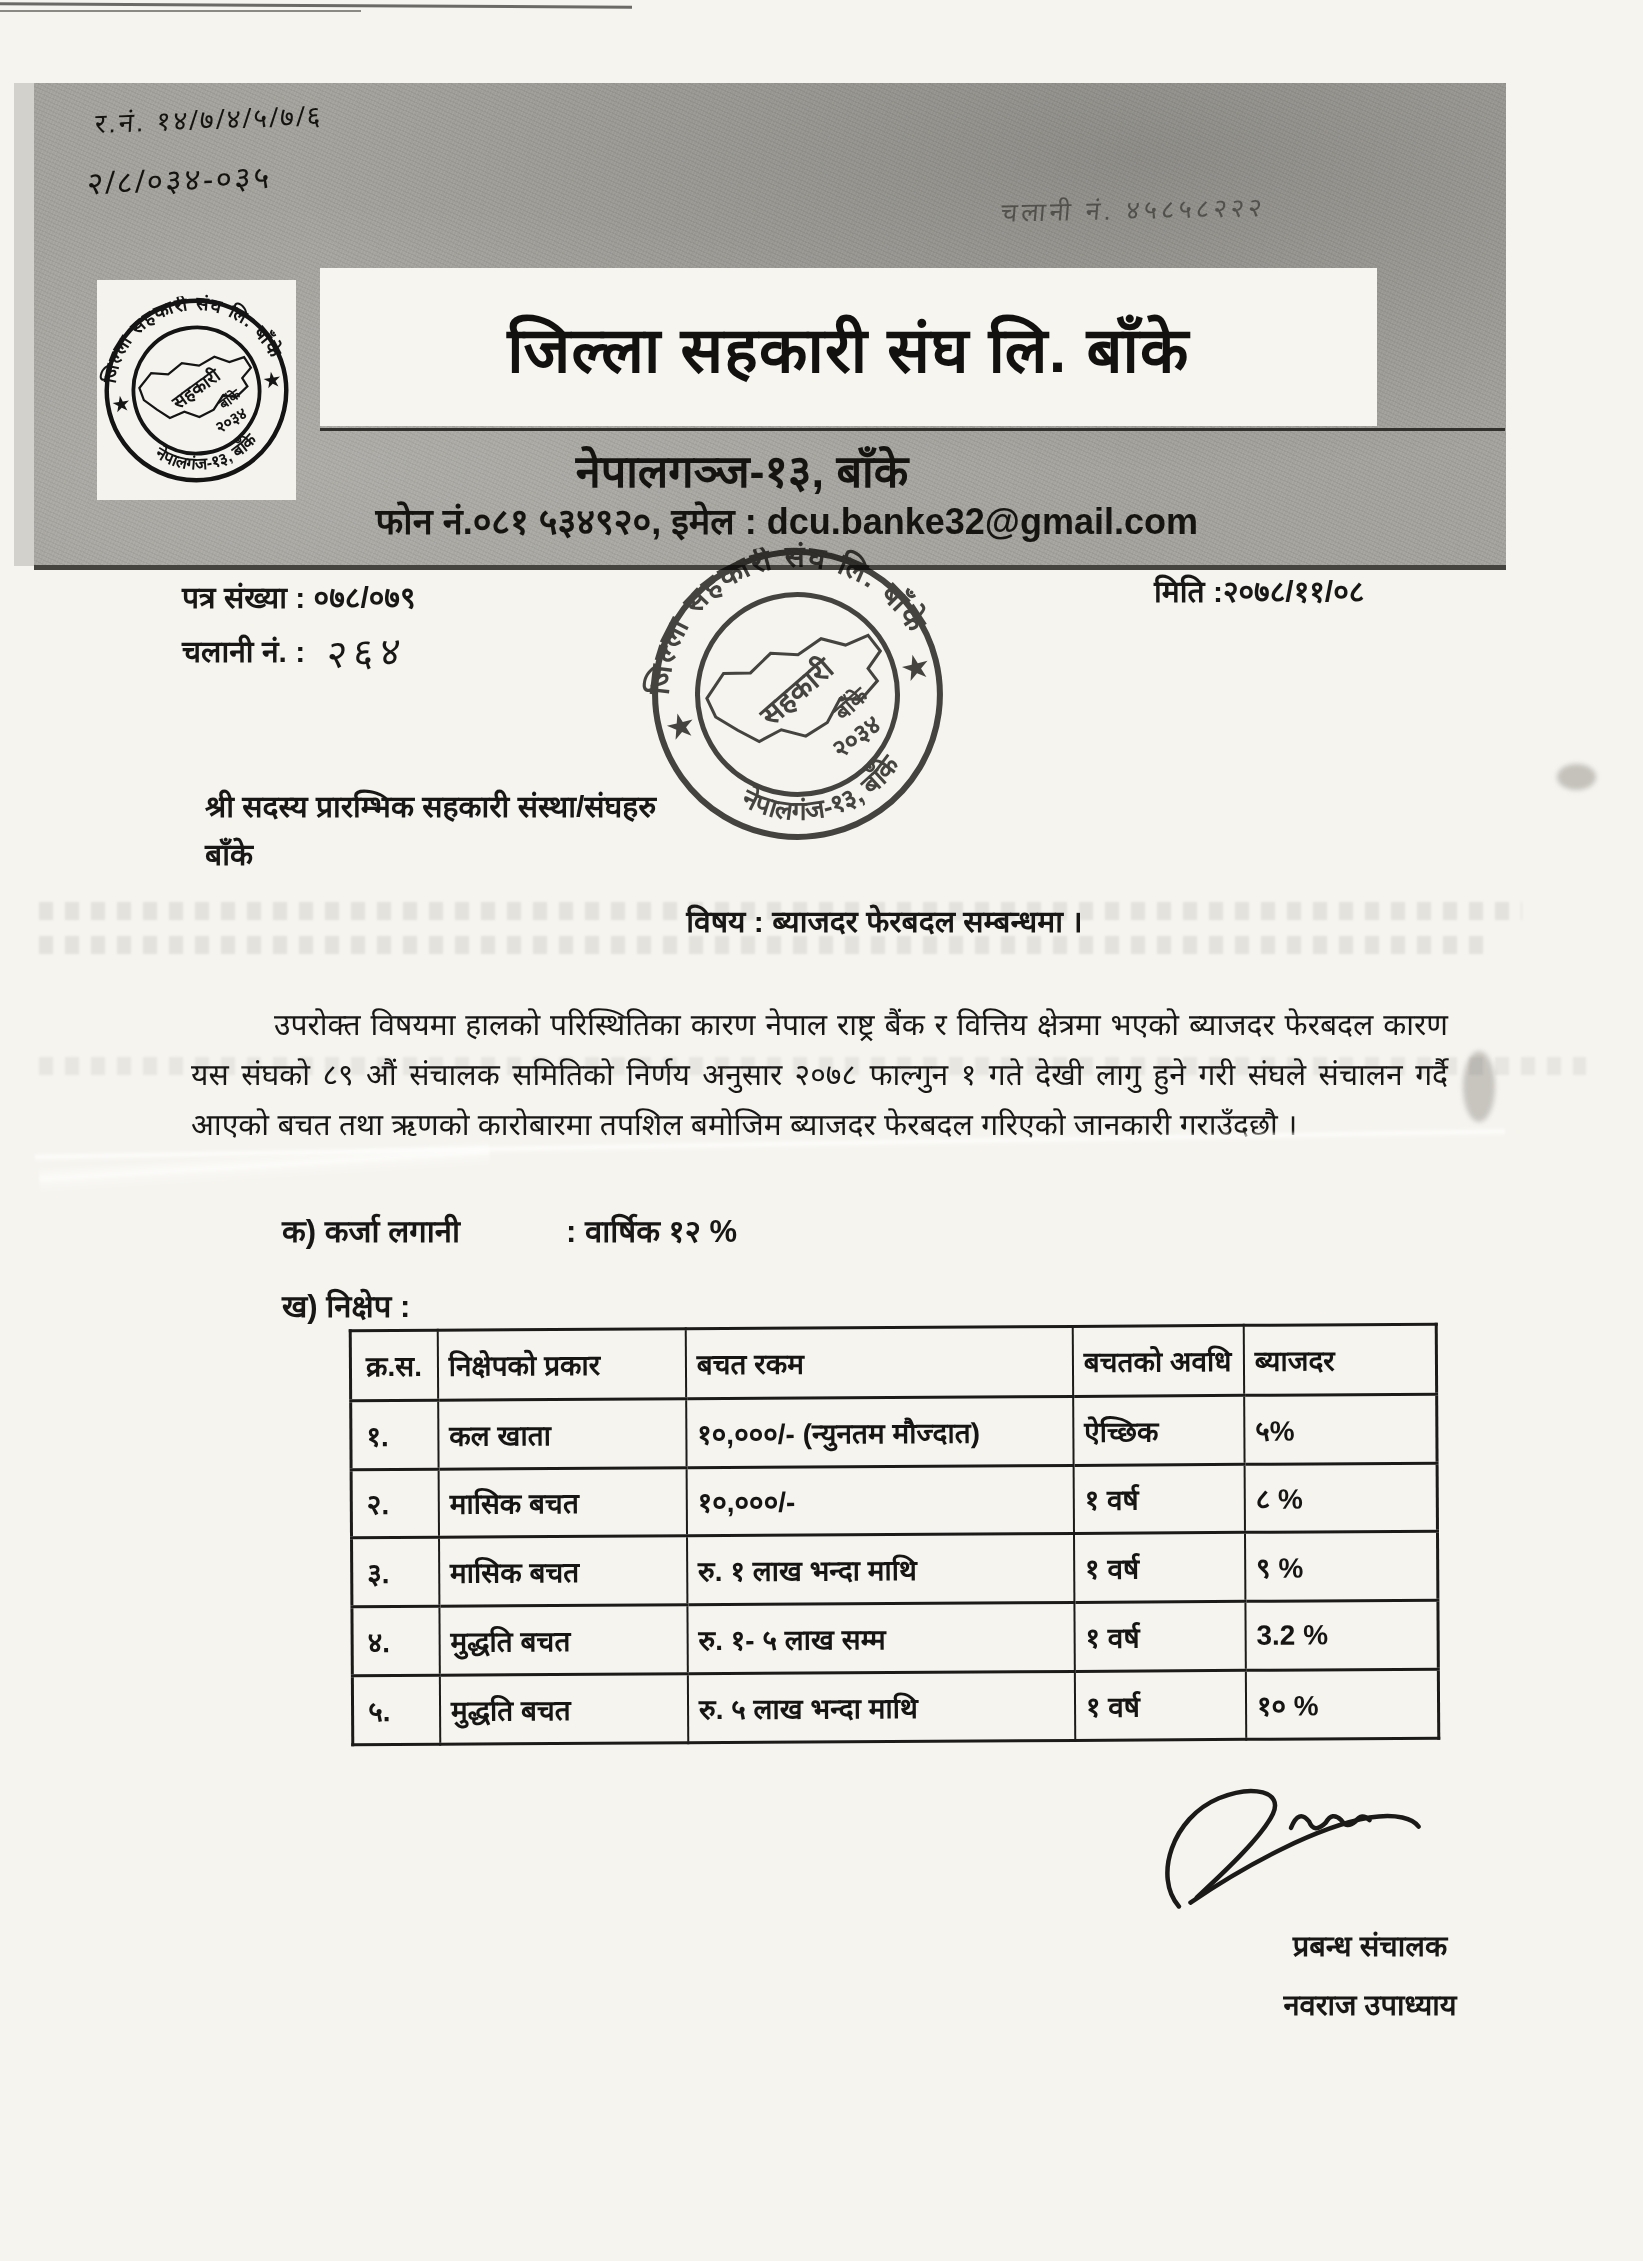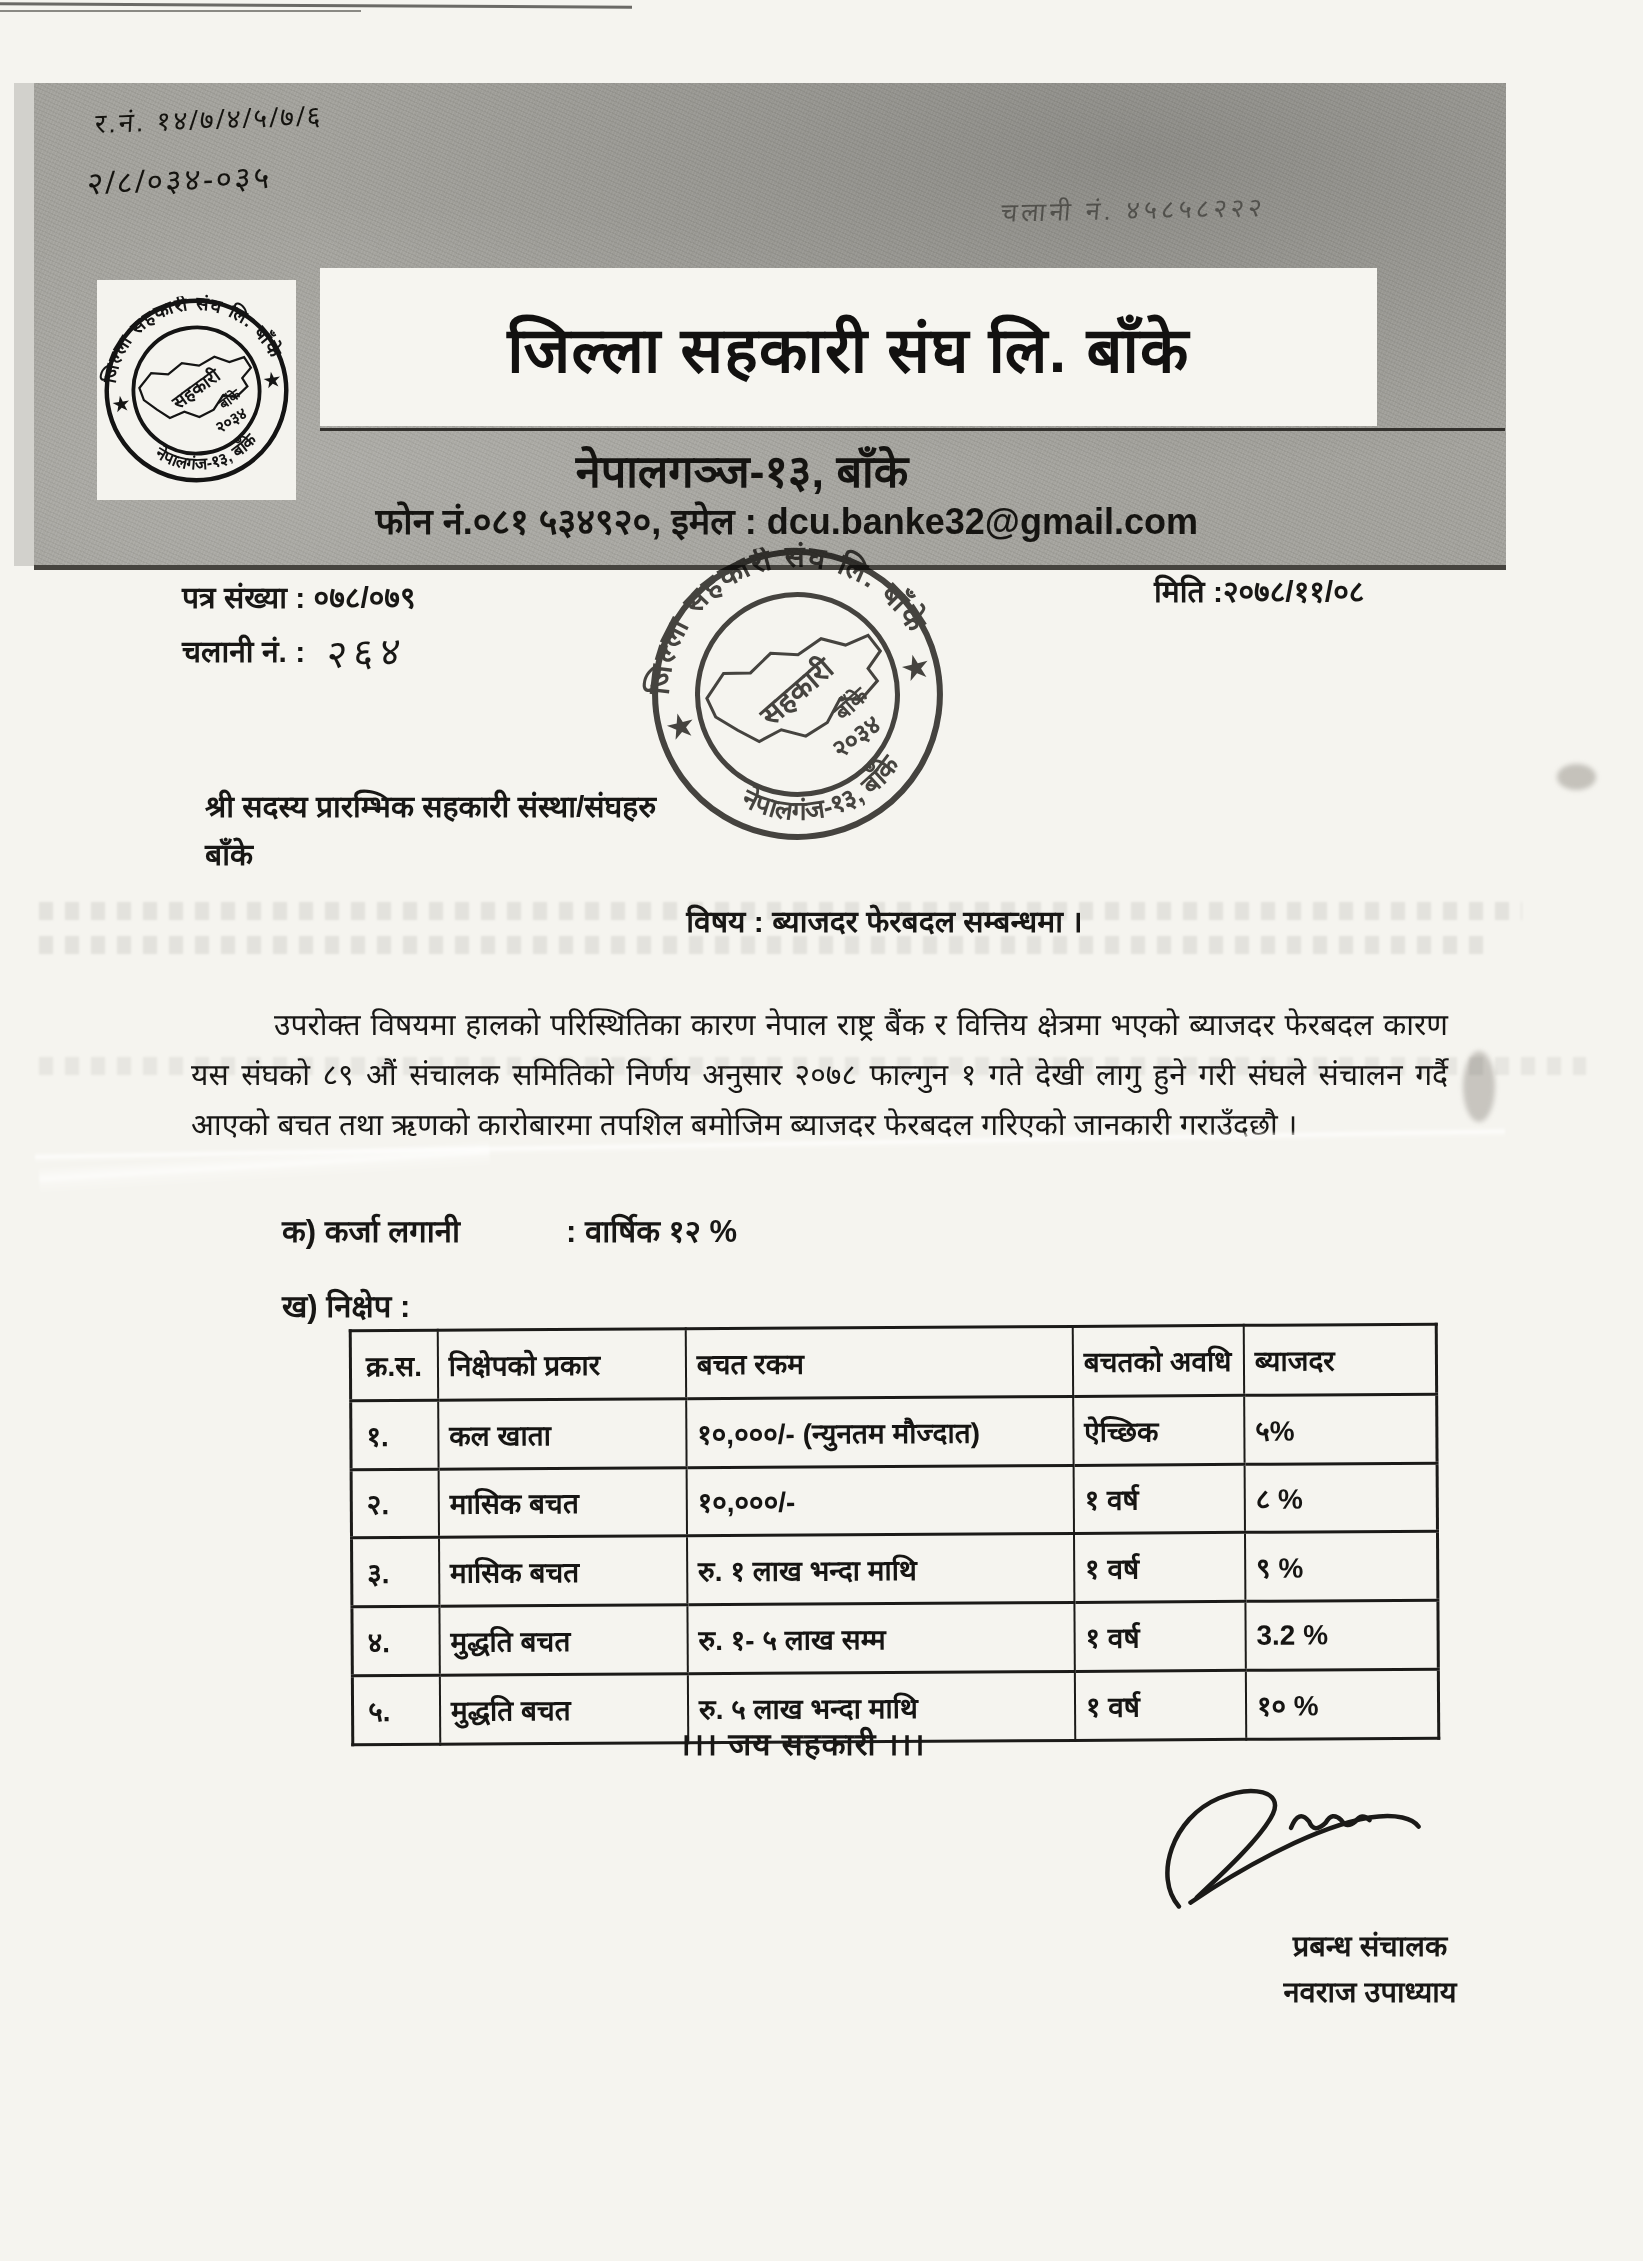--- a/index.html
+++ b/index.html
@@ -59,21 +59,21 @@
   table.rates th,table.rates td{border:2.6px solid #1c1b19;padding:3.9px 10.3px;vertical-align:middle;text-align:left;}
   table.rates th{height:59px;font-weight:700;border-bottom:3.9px solid #1c1b19;}
   table.rates td{height:58px;font-weight:600;border-top:3.2px solid #1c1b19;}
   table.rates td:first-child,table.rates th:first-child{padding-left:14px;}
   col.c0{width:87px;}col.c1{width:248px;}col.c2{width:387px;}col.c3{width:171px;}col.c4{width:193px;}
 
   .slogan{left:577px;top:1722px;width:451px;text-align:center;font-size:31px;font-weight:700;letter-spacing:1.3px;z-index:2;}
 
   .scribble{left:1157px;top:1780px;z-index:2;}
   .signer{left:1212px;top:1925px;width:316px;text-align:center;font-size:29px;font-weight:600;z-index:2;}
-  .signer .name{margin-top:7px;}
+  .signer .name{margin-top:20px;}
 
   
   .ghost{position:absolute;height:18px;z-index:1;filter:blur(1.3px);
     background:repeating-linear-gradient(90deg, rgba(100,98,92,.12) 0 14px, transparent 14px 26px);}
   
   .crease{position:absolute;z-index:4;mix-blend-mode:screen;filter:blur(1px);
     background:linear-gradient(180deg, rgba(255,255,255,0), rgba(235,232,224,.85) 45%, rgba(180,175,165,.45) 62%, rgba(255,255,255,0));}
   .smudge{position:absolute;z-index:4;mix-blend-mode:multiply;border-radius:50%;filter:blur(2.6px);}
 </style>
 </head>
@@ -204,21 +204,20 @@
             <td>५.</td>
             <td>मुद्धति बचत</td>
             <td>रु. ५ लाख भन्दा माथि</td>
             <td>१ वर्ष</td>
             <td>१० %</td>
           </tr>
         </tbody>
     </table>
   </div>
 
-  <div class="abs slogan">।।। जय सहकारी ।।।</div>
 
   <div class="abs scribble">
     <svg width="277" height="155" viewBox="0 0 430 240">
       <g fill="none" stroke="#1b1a18" stroke-width="7" stroke-linecap="round">
         <path d="M34 196 C -6 150 24 58 96 28 C 150 6 196 18 180 52 C 162 90 96 150 62 182"></path>
         <path d="M52 190 C 140 130 250 72 330 58 C 372 51 398 60 406 72"></path>
         <path d="M208 74 q 12 -30 28 -10 q 8 20 26 2 q 10 -18 24 -4 q 8 14 22 2 q 10 -14 22 -2"></path>
       </g>
     </svg>
   </div>

